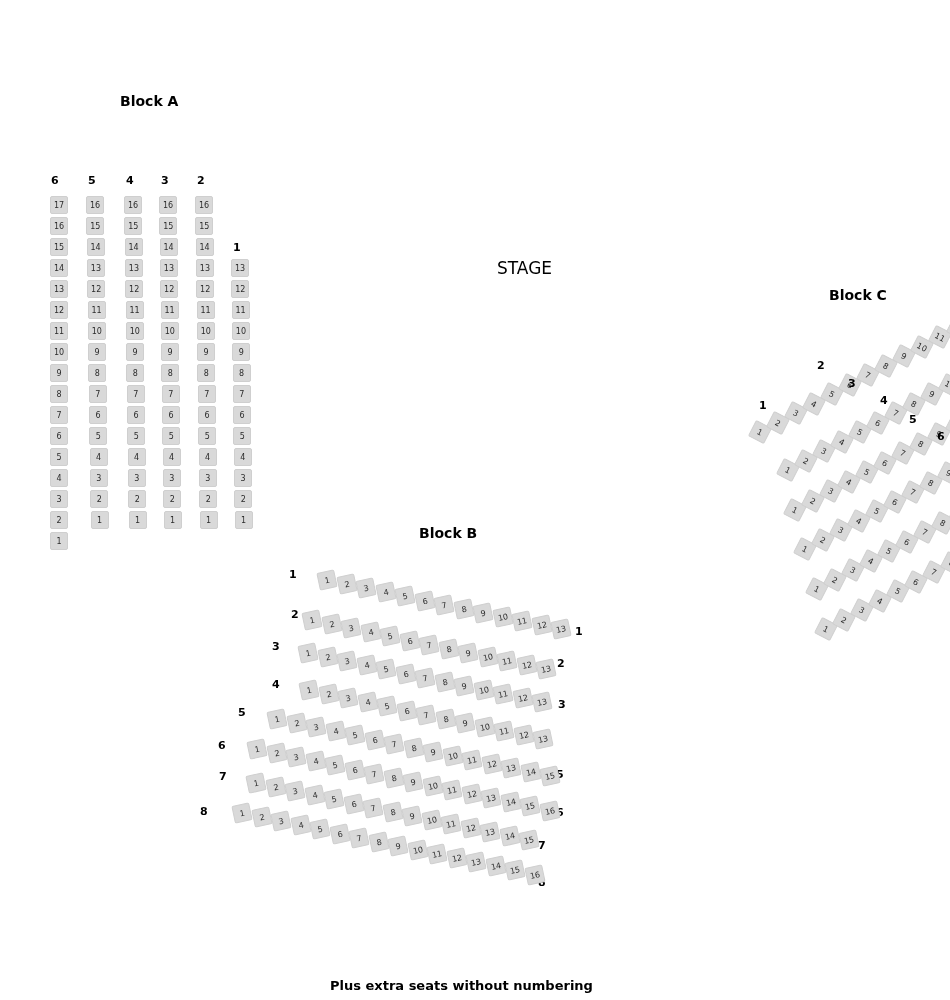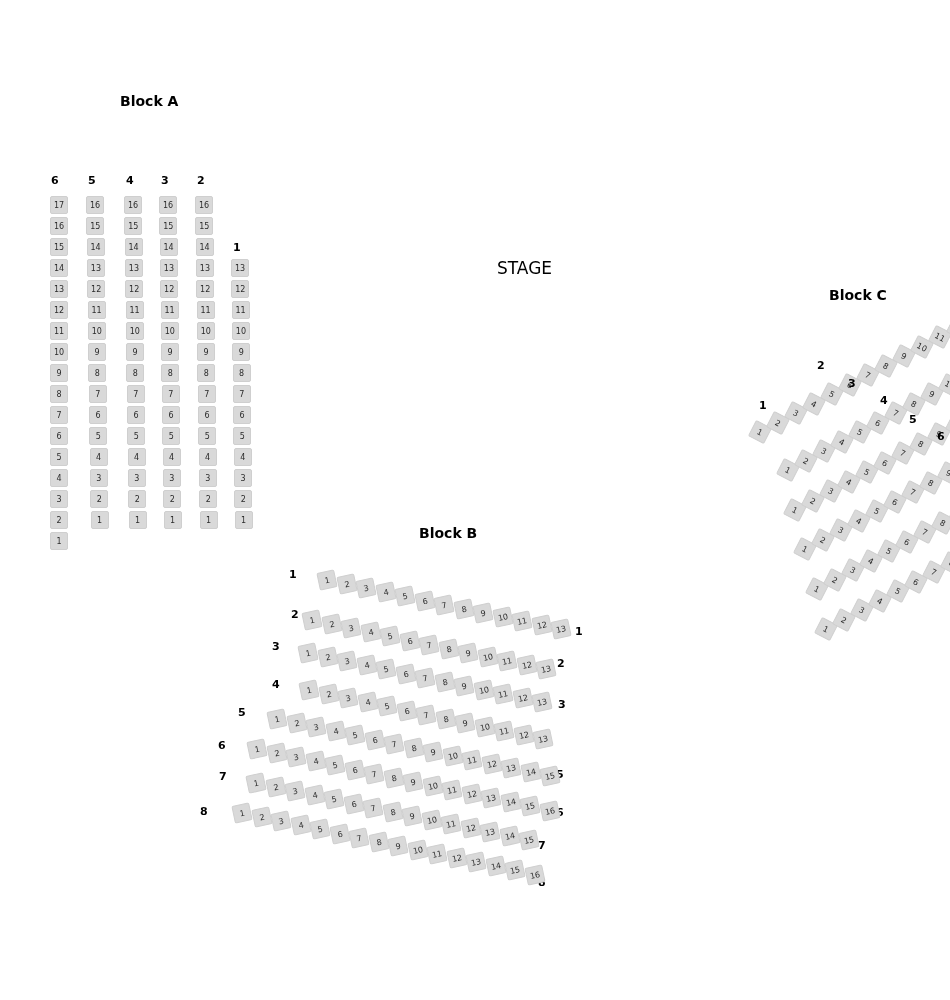--- a/index.html
+++ b/index.html
@@ -64,20 +64,21 @@
     color: #000;
     font-family: "DejaVu Sans", sans-serif;
     white-space: nowrap;
   }
 </style>
 </head>
 <body>
 
 <div id="seatmap">
     <div class="stage" style="left: 497px; top: 258px;">STAGE</div>
+    <div class="footer" style="left: 330px; top: 978px;">Plus extra seats without numbering</div>
     <div class="blocktitle" style="left: 120px; top: 93px;">Block A</div>
     <div class="rowlabel" style="left: 51px; top: 174px;">6</div>
     <div class="seat" style="left: 50px; top: 196px;">17</div>
     <div class="seat" style="left: 50px; top: 217px;">16</div>
     <div class="seat" style="left: 50px; top: 238px;">15</div>
     <div class="seat" style="left: 50px; top: 259px;">14</div>
     <div class="seat" style="left: 50px; top: 280px;">13</div>
     <div class="seat" style="left: 50px; top: 301px;">12</div>
     <div class="seat" style="left: 50px; top: 322px;">11</div>
     <div class="seat" style="left: 50px; top: 343px;">10</div>

